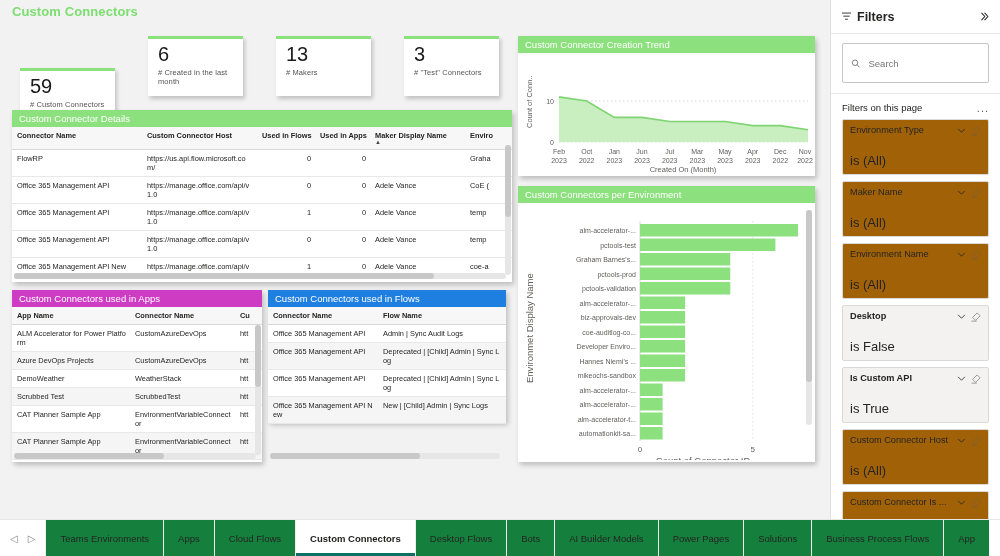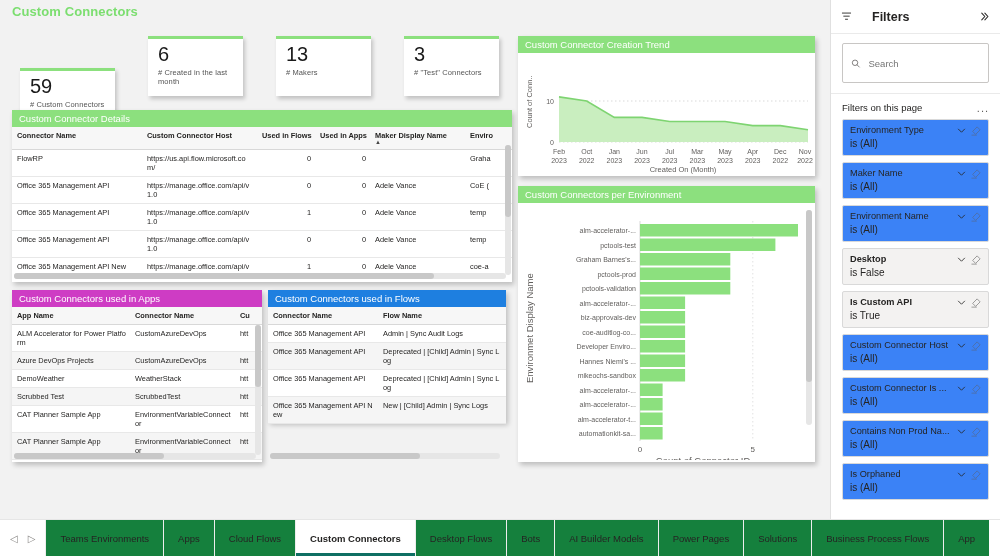--- a/index.html
+++ b/index.html
@@ -73,47 +73,47 @@
   .axis-title { font-size: 7.5px; fill: #605e5c; }
   .axis-lbl { font-size: 7px; fill: #605e5c; }
   .cat-lbl { font-size: 7px; fill: #605e5c; }
 
   
   .filters {
     position: absolute; right: 0; top: 0; width: 170px; height: 519px;
     background: #ffffff; border-left: 1px solid #e0e0e0;
   }
   .filters-hdr {
-    height: 34px; display: flex; align-items: center; gap: 20px;
+    height: 34px; display: flex; align-items: center; gap: 5px;
     padding: 0 10px; border-bottom: 1px solid #eaeaea;
   }
   .filters-hdr .ttl { font-size: 12.5px; font-weight: bold; color: #252423; flex: 1; }
   .filters-search {
     margin: 9px 11px 10px 11px; height: 40px; border: 1px solid #c8c6c4; border-radius: 2px;
     display: flex; align-items: center; gap: 8px; padding: 0 8px; background: #fff;
   }
   .filters-search input {
     border: none; outline: none; font-size: 9.5px; color: #605e5c; width: 100%;
     font-family: "Liberation Sans", sans-serif; background: transparent;
   }
   .fsec {
     border-top: 1px solid #eaeaea; padding: 8px 11px 0 11px;
     display: flex; align-items: center;
   }
   .fsec .t { font-size: 9.5px; color: #252423; flex: 1; }
   .fsec .dots { font-size: 11px; color: #605e5c; letter-spacing: 1px; line-height: 6px; }
   .fcard {
     margin: 6px 11px 0 11px; border: 1px solid #d9d9d9; border-radius: 2px;
-    padding: 5px 6px 6px 7px; background: #3b82f6; position: relative;
+    padding: 5px 6px 6px 7px; background: #a16207; position: relative;
   }
   .fcard.active { background: #f3f2f1; }
   .fcard .row1 { display: flex; align-items: flex-start; gap: 3px; }
   .fcard .name { font-size: 9.2px; color: #252423; flex: 1; white-space: nowrap; overflow: hidden; }
   .fcard.active .name { font-weight: bold; }
-  .fcard .val { font-size: 10px; color: #252423; margin-top: 1px; }
+  .fcard .val { font-size: 13px; color: #252423; margin-top: 16px; }
   .chev { width: 11px; height: 11px; flex: none; }
   .eraser { width: 12px; height: 12px; flex: none; opacity: .55; }
 
   
   .tabbar {
     position: absolute; left: 0; bottom: 0; width: 1000px; height: 37px;
     background: #ffffff; border-top: 1px solid #e6e6e6; display: flex; align-items: stretch;
   }
   .navbtns { display: flex; align-items: center; gap: 10px; padding: 0 10px; }
   .navbtns span { font-size: 10px; color: #8a8886; }

